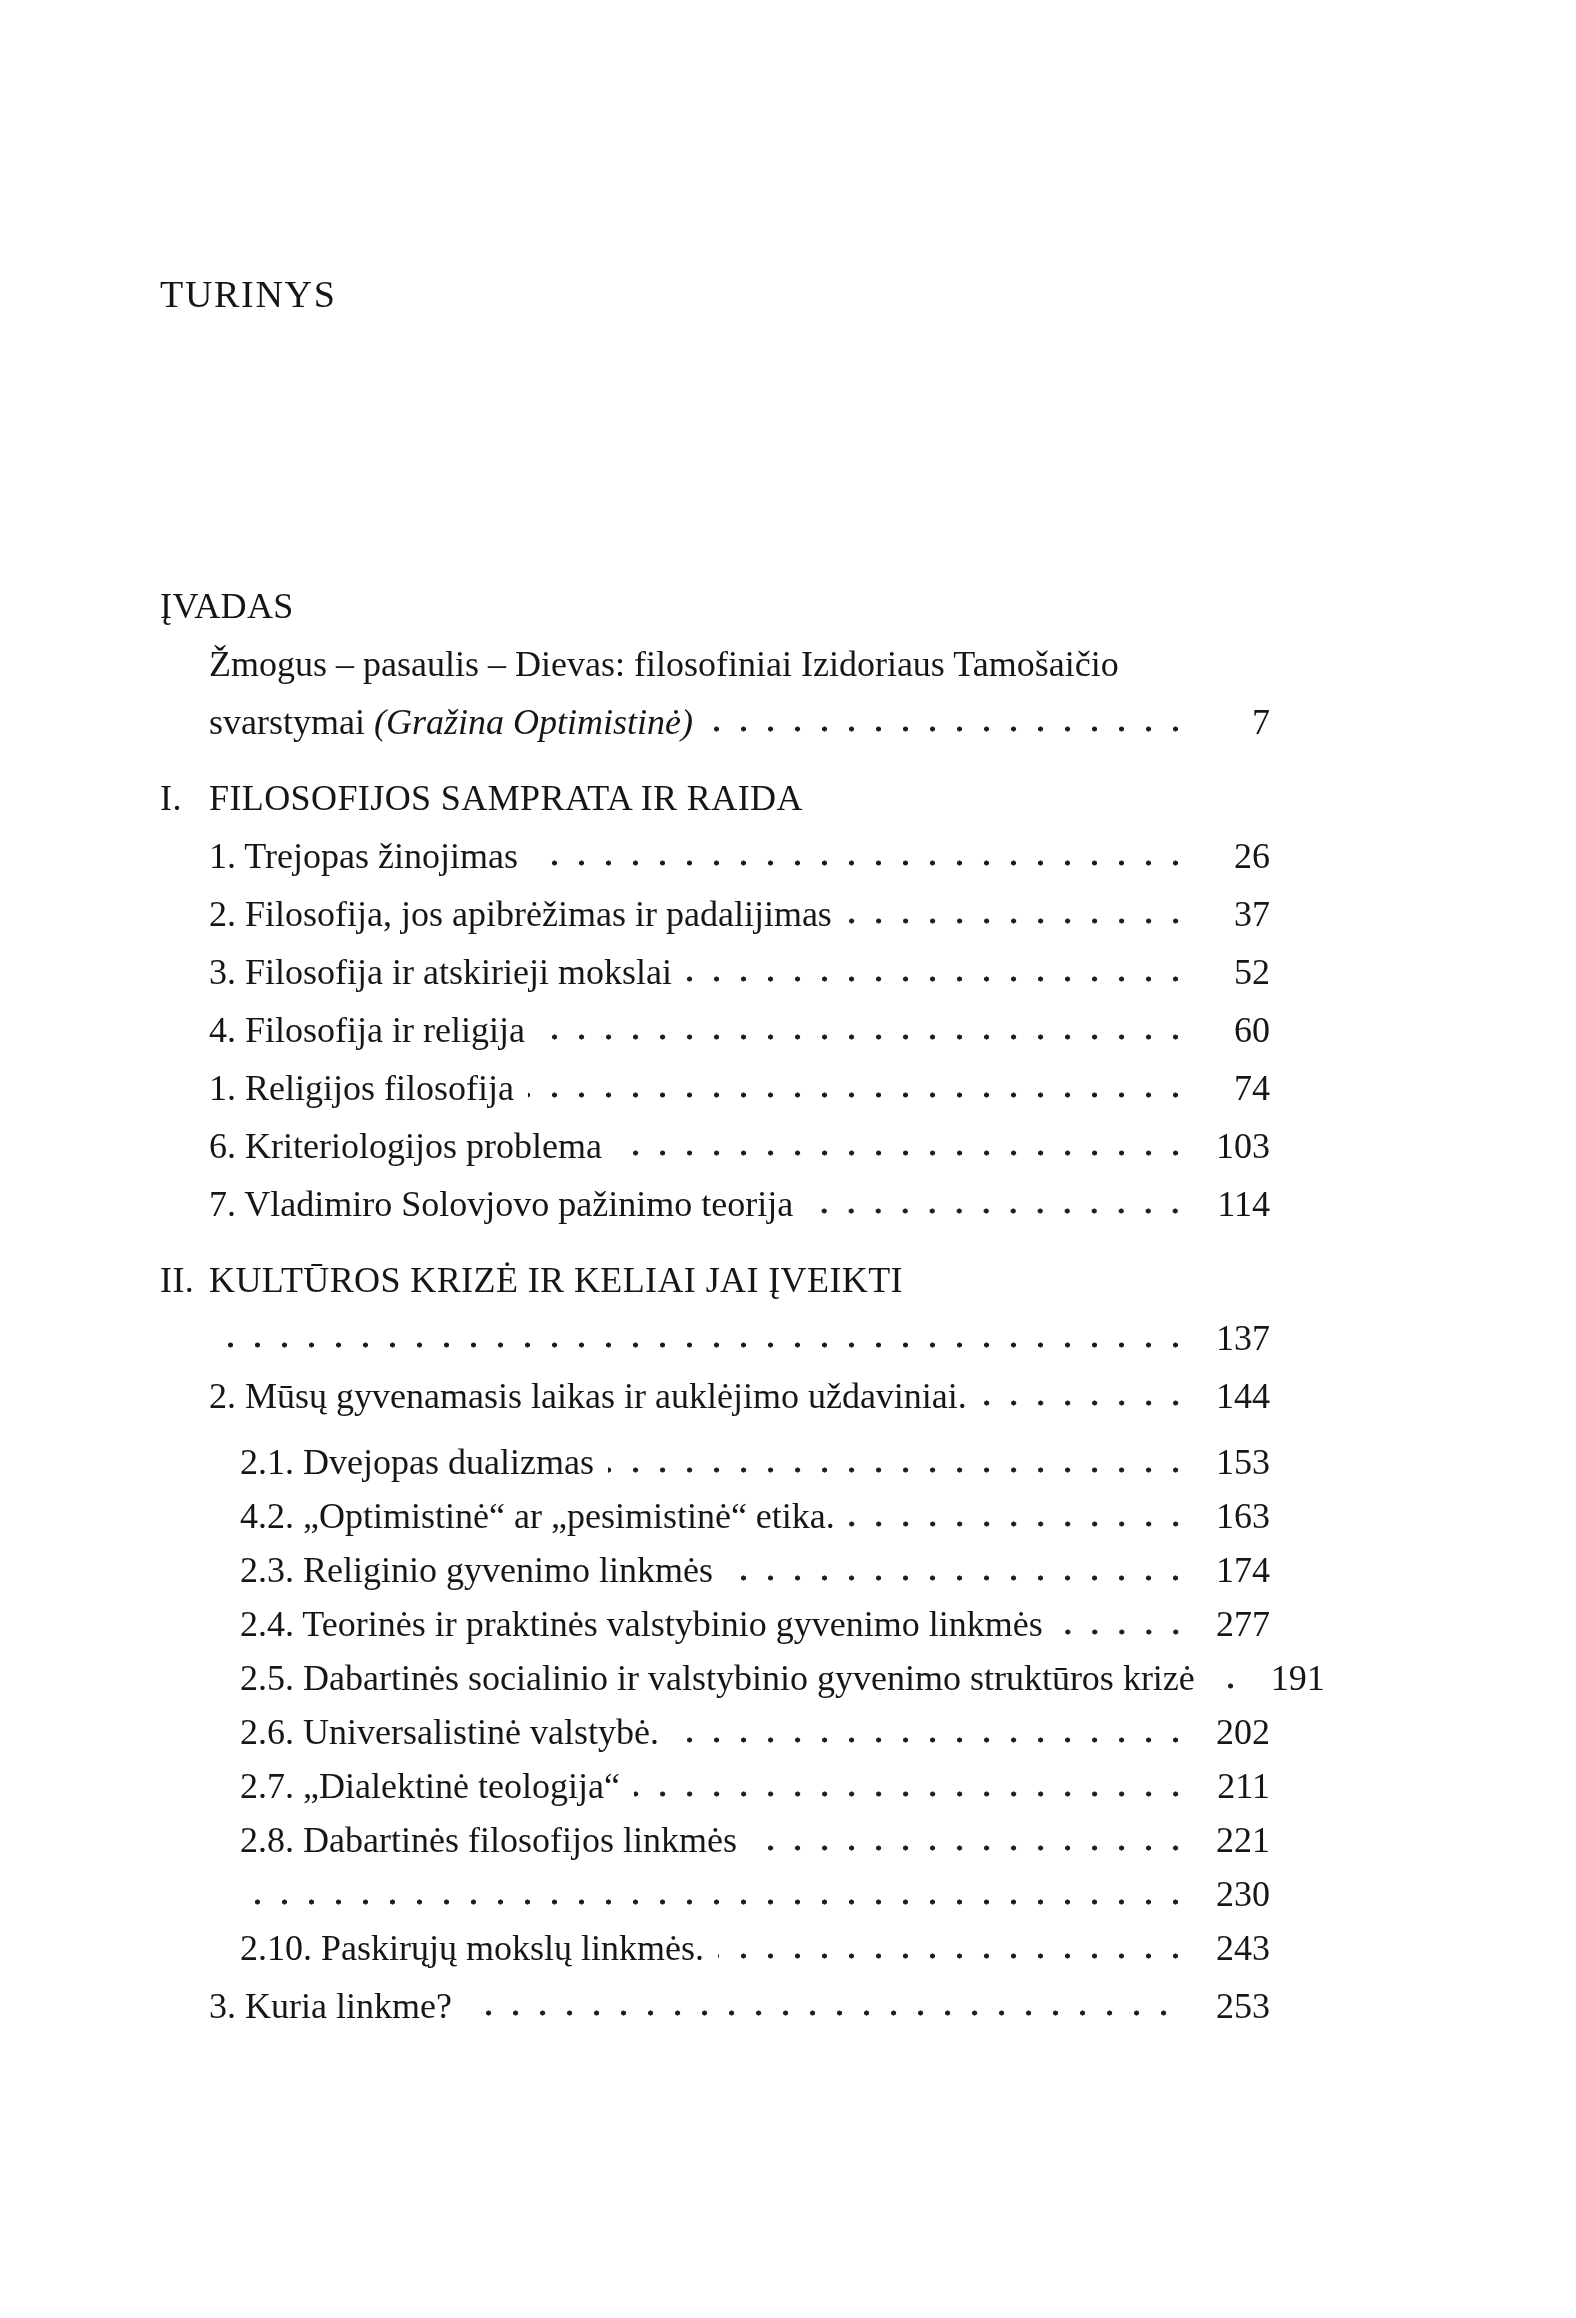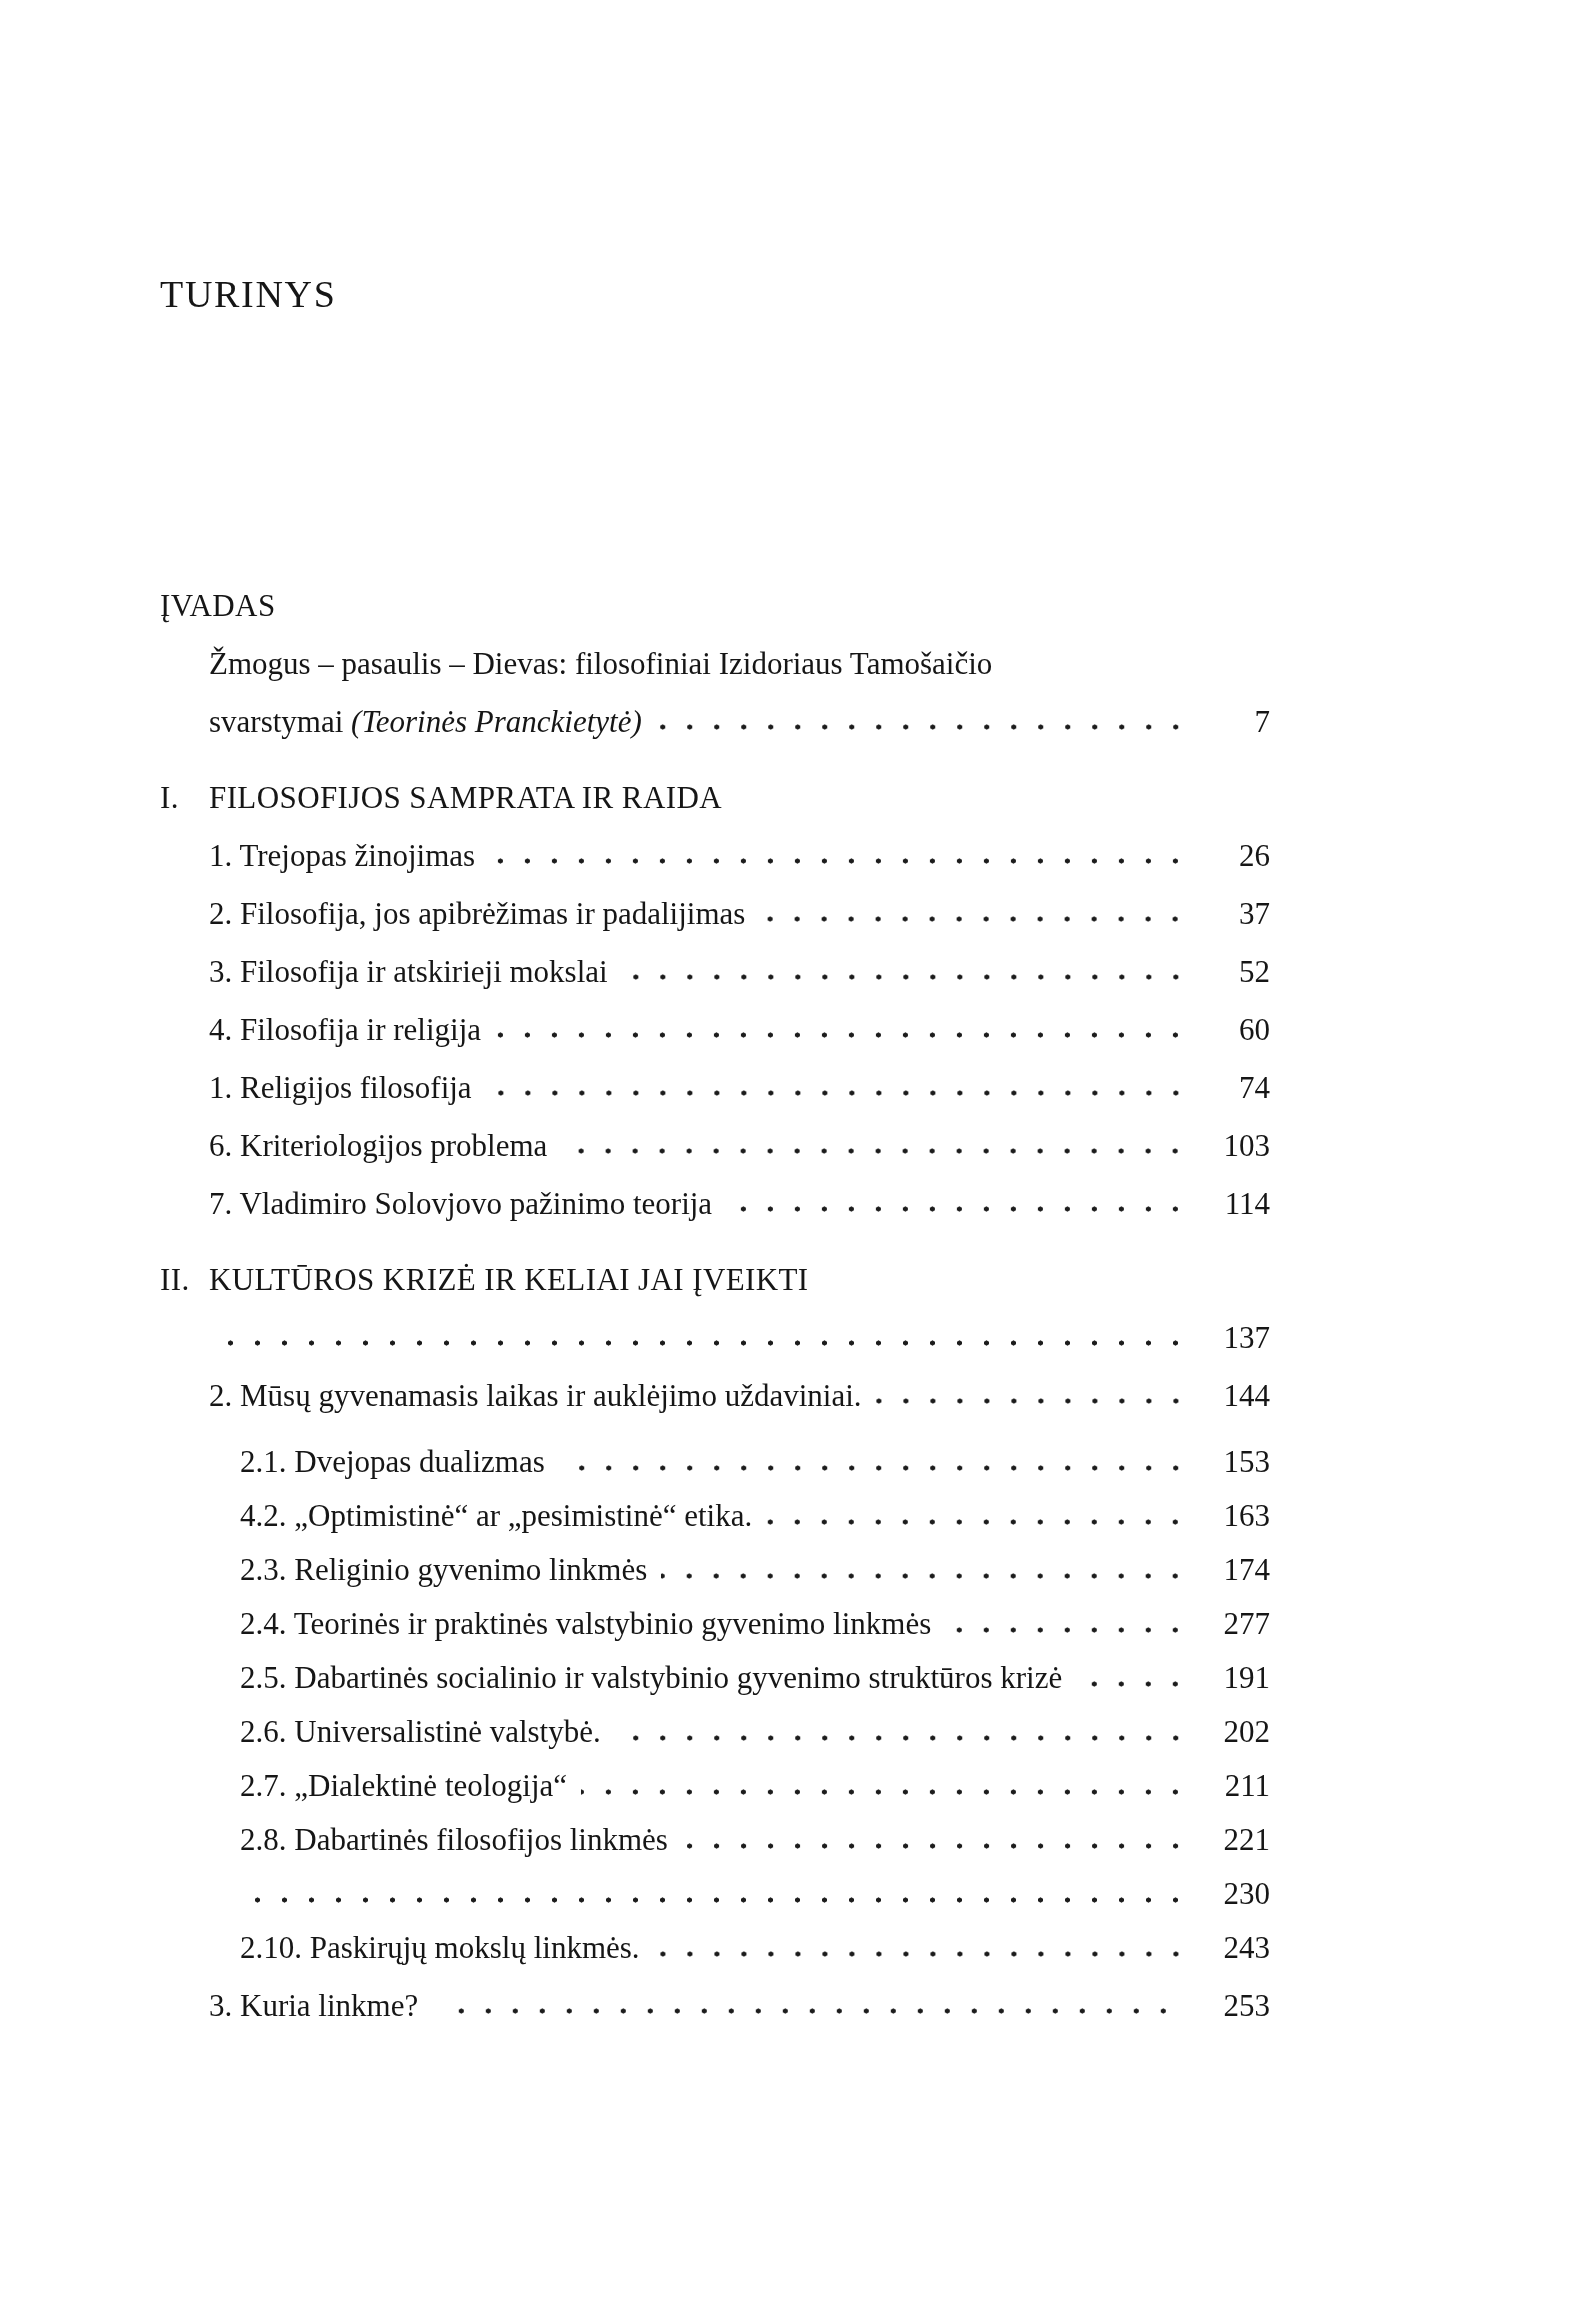--- a/index.html
+++ b/index.html
@@ -22,21 +22,21 @@
     margin: 0;
     padding-top: 275px;
     font-size: 38px;
     font-weight: 400;
     letter-spacing: 1.7px;
     line-height: 1;
   }
   .row {
     display: flex;
     align-items: baseline;
-    font-size: 31px;
+    font-size: 36px;
     line-height: 58px;
     white-space: nowrap;
   }
   .intro-heading {
     margin-top: 264px;
     letter-spacing: 0.4px;
   }
   .sec-block { margin-top: 18px; }
   .sec-heading { letter-spacing: 0.4px; }
   .sec-heading .numeral {
@@ -77,21 +77,21 @@
 
     <div class="row intro-heading">
       <span class="heading-text">ĮVADAS</span>
     </div>
 
     <div class="row entry lvl1">
       <span class="entry-label">Žmogus – pasaulis – Dievas: filosofiniai Izidoriaus Tamošaičio</span>
     </div>
 
     <div class="row entry lvl1">
-      <span class="entry-label"><span>svarstymai </span><span class="italic">(Teorinės Pranckietytė)</span></span>
+      <span class="entry-label"><span>svarstymai </span><span class="italic">(Gražina Optimistinė)</span></span>
       <span class="leader"></span>
       <span class="pagenum">7</span>
     </div>
 
     <div id="sections-container">
         <div class="sec-block">
           <div class="row sec-heading">
     <span class="numeral">I.</span>
     <span class="sec-title">FILOSOFIJOS SAMPRATA IR RAIDA</span>
   </div>

